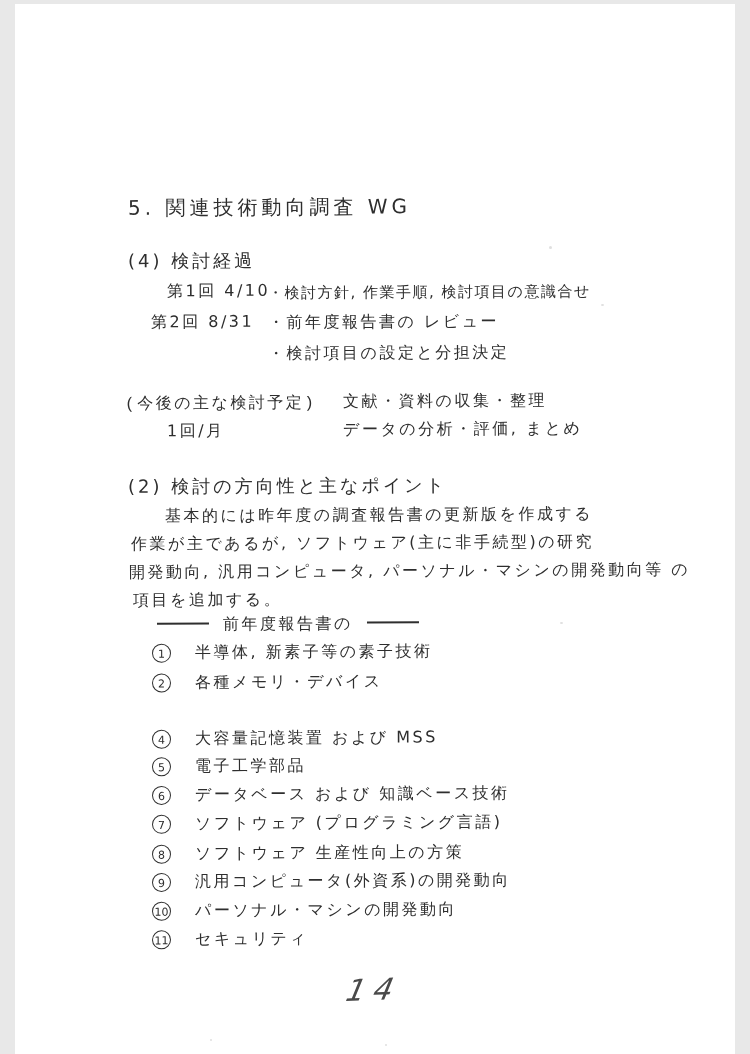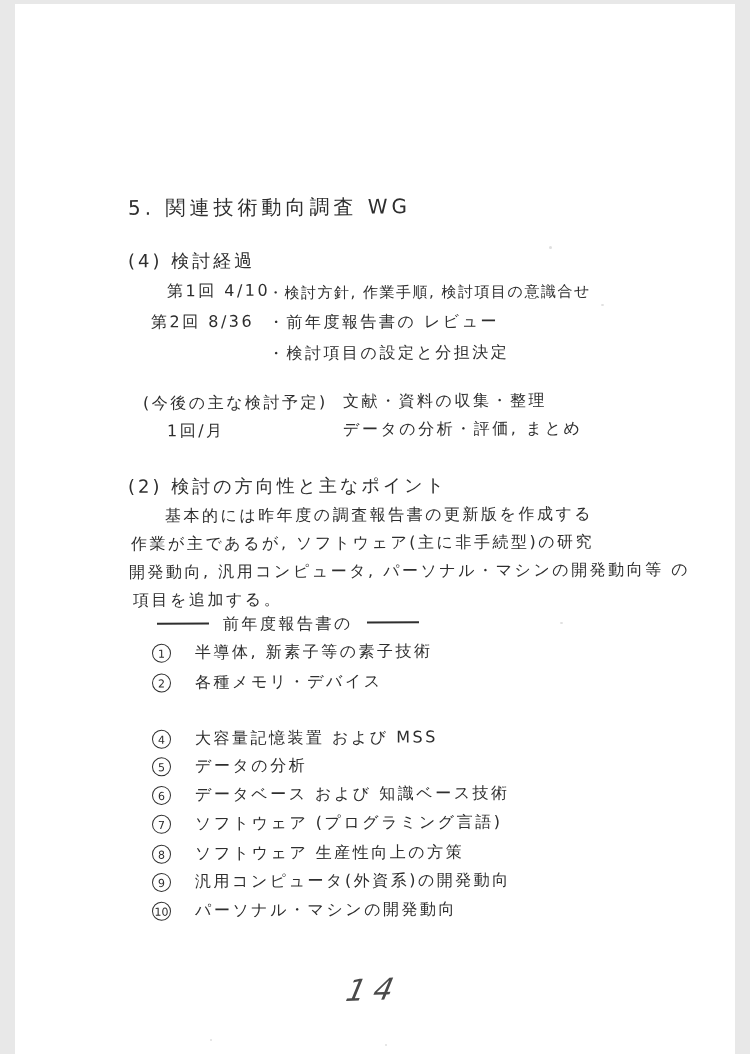--- a/index.html
+++ b/index.html
@@ -88,25 +88,25 @@
 
 <div class="scan-page">
 
   <div class="hw title" style="top:190px; left:113px;">5. 関連技術動向調査 WG</div>
 
   <div class="hw heading" style="top:245px; left:113px;">(4) 検討経過</div>
 
   <div class="hw body-text" style="top:277px; left:152px;">第1回 4/10</div>
   <div class="hw small-note" style="top:279px; left:253px;">・検討方針, 作業手順, 検討項目の意識合せ</div>
 
-  <div class="hw body-text" style="top:308px; left:136px;">第2回 8/36</div>
+  <div class="hw body-text" style="top:308px; left:136px;">第2回 8/31</div>
   <div class="hw body-text" style="top:308px; left:253px;">・前年度報告書の レビュー</div>
   <div class="hw body-text" style="top:339px; left:253px;">・検討項目の設定と分担決定</div>
 
-  <div class="hw body-text" style="top:389px; left:128px;">(今後の主な検討予定)</div>
+  <div class="hw body-text" style="top:389px; left:110px;font-family:Liberation Mono, monospace;">(今後の主な検討予定)</div>
   <div class="hw body-text" style="top:387px; left:328px;">文献・資料の収集・整理</div>
   <div class="hw body-text" style="top:417px; left:152px;">1回/月</div>
   <div class="hw body-text" style="top:415px; left:328px;">データの分析・評価, まとめ</div>
 
   <div class="hw heading" style="top:470px; left:113px;">(2) 検討の方向性と主なポイント</div>
 
   <div class="hw body-text" style="top:501px; left:150px;">基本的には昨年度の調査報告書の更新版を作成する</div>
   <div class="hw body-text" style="top:529px; left:116px;">作業が主であるが, ソフトウェア(主に非手続型)の研究</div>
   <div class="hw body-text" style="top:557px; left:114px;">開発動向, 汎用コンピュータ, パーソナル・マシンの開発動向等 の</div>
   <div class="hw body-text" style="top:586px; left:118px;">項目を追加する。</div>
@@ -118,37 +118,40 @@
   <div class="hw list-row" style="top:638px; left:137px;">
     <span class="circled-num">1</span><span class="item-text">半導体, 新素子等の素子技術</span>
   </div>
   <div class="hw list-row" style="top:668px; left:137px;">
     <span class="circled-num">2</span><span class="item-text">各種メモリ・デバイス</span>
   </div>
   <div class="hw list-row" style="top:724px; left:137px;">
     <span class="circled-num">4</span><span class="item-text">大容量記憶装置 および MSS</span>
   </div>
   <div class="hw list-row" style="top:752px; left:137px;">
-    <span class="circled-num">5</span><span class="item-text">データの分析</span>
+    <span class="circled-num">5</span><span class="item-text">電子工学部品</span>
   </div>
   <div class="hw list-row" style="top:780px; left:137px;">
     <span class="circled-num">6</span><span class="item-text">データベース および 知識ベース技術</span>
   </div>
   <div class="hw list-row" style="top:809px; left:137px;">
     <span class="circled-num">7</span><span class="item-text">ソフトウェア (プログラミング言語)</span>
   </div>
   <div class="hw list-row" style="top:839px; left:137px;">
     <span class="circled-num">8</span><span class="item-text">ソフトウェア 生産性向上の方策</span>
   </div>
   <div class="hw list-row" style="top:867px; left:137px;">
     <span class="circled-num">9</span><span class="item-text">汎用コンピュータ(外資系)の開発動向</span>
   </div>
   <div class="hw list-row" style="top:896px; left:137px;">
     <span class="circled-num">10</span><span class="item-text">パーソナル・マシンの開発動向</span>
   </div>
+  <div class="hw list-row" style="top:925px; left:137px;">
+    <span class="circled-num">11</span><span class="item-text">セキュリティ</span>
+  </div>
 
   <div class="page-number">14</div>
 
   <div class="speck" style="top:242px; left:534px; width:3px; height:3px;"></div>
   <div class="speck" style="top:300px; left:586px; width:3px; height:2px;"></div>
   <div class="speck" style="top:618px; left:545px; width:3px; height:2px;"></div>
   <div class="speck" style="top:1035px; left:195px; width:2px; height:2px;"></div>
   <div class="speck" style="top:1040px; left:370px; width:2px; height:2px;"></div>
 
 </div>

